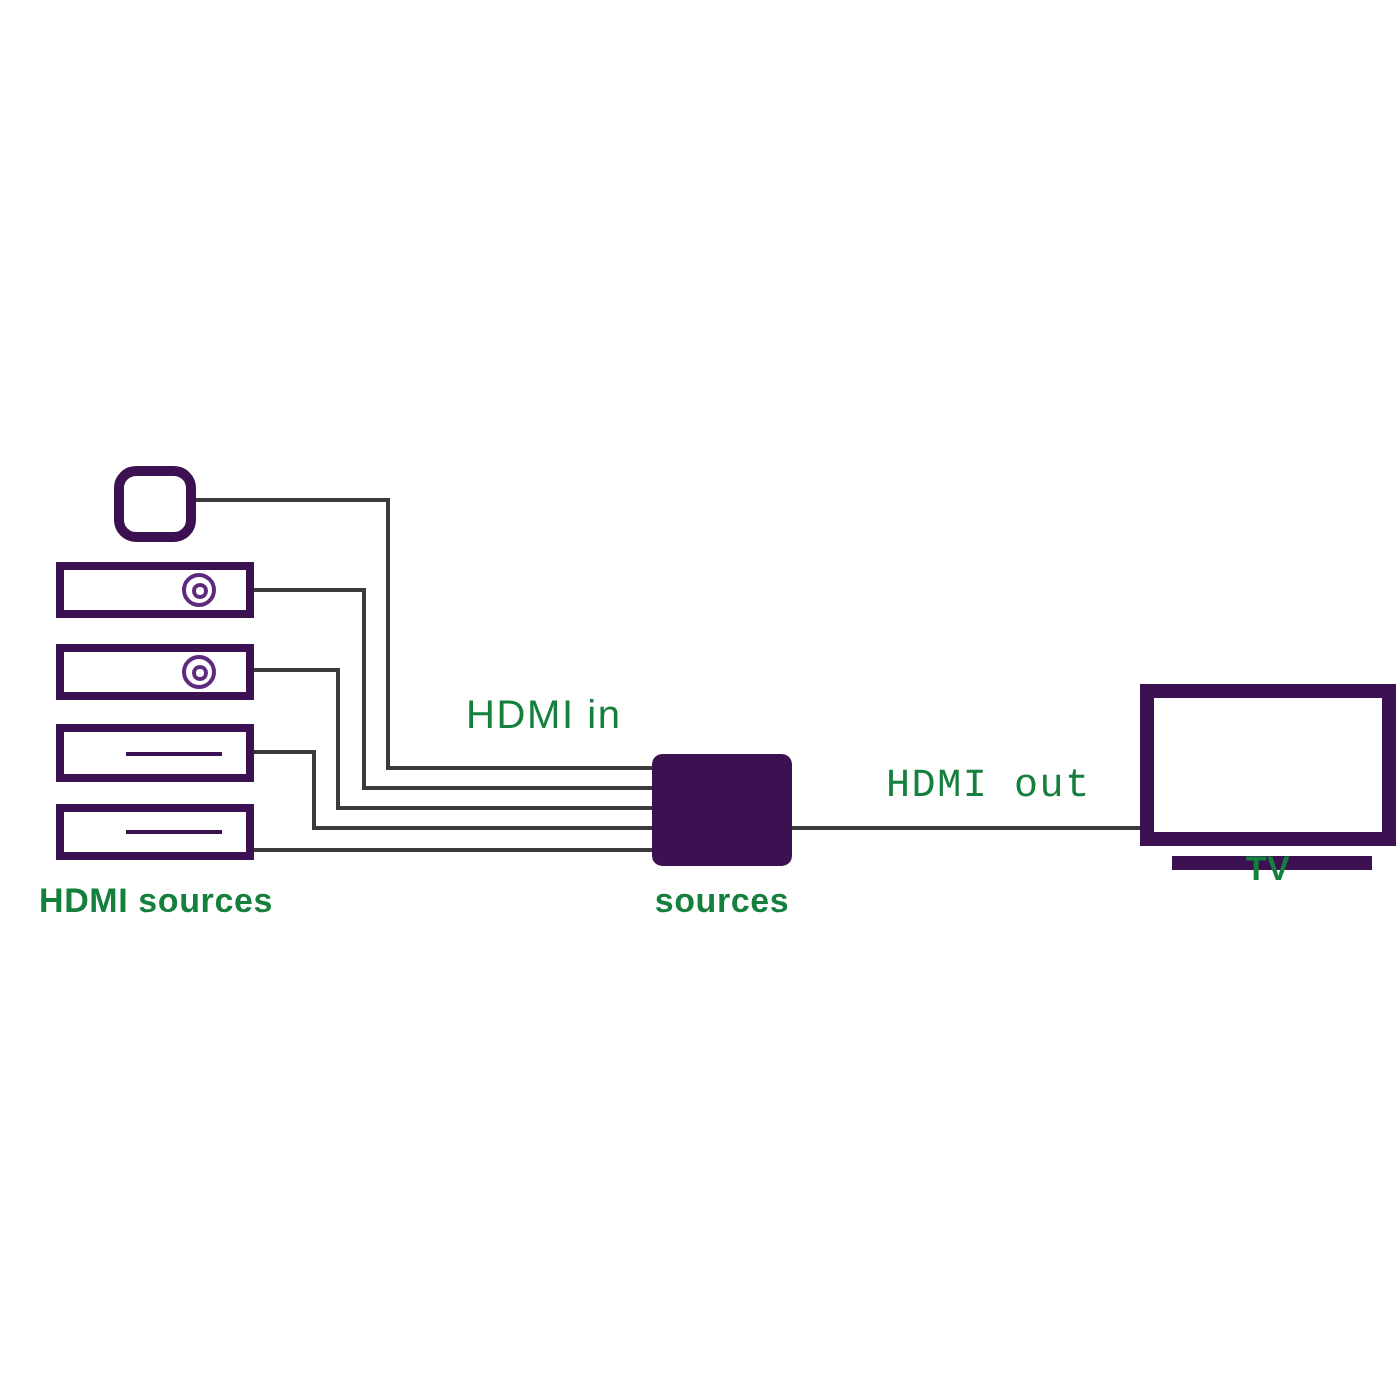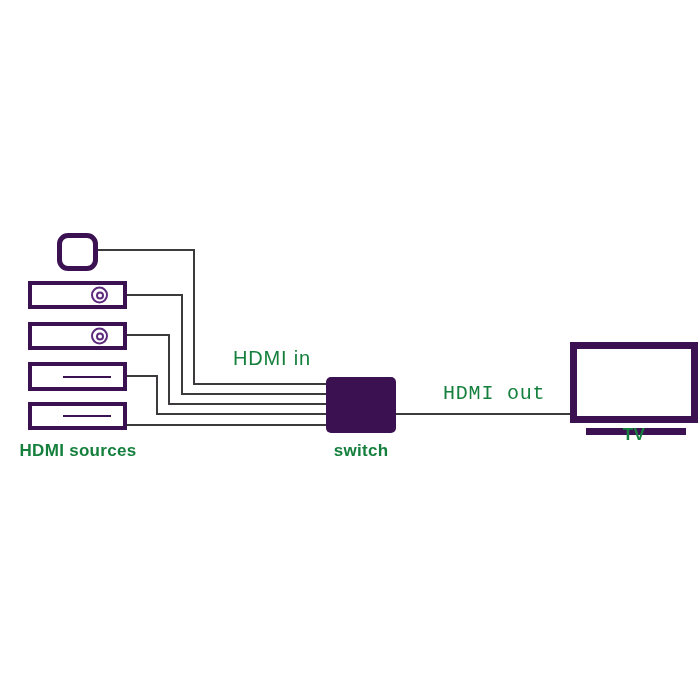--- a/index.html
+++ b/index.html
@@ -116,21 +116,21 @@
     <div class="slot"></div>
   </div>
 
   <div class="switch-box"></div>
 
   <div class="tv-screen"></div>
   <div class="tv-stand"></div>
 
   <div class="label-bold centered lbl-sources">HDMI sources</div>
 
-  <div class="label-bold centered lbl-switch">switch</div>
+  <div class="label-bold centered lbl-switch">sources</div>
 
   <div class="label-bold centered lbl-tv">TV</div>
 
   <div class="label-gray lbl-hdmi-in">HDMI in</div>
 
   <div class="label-gray lbl-hdmi-out">HDMI out</div>
 
 </div>
 
 </body></html>

